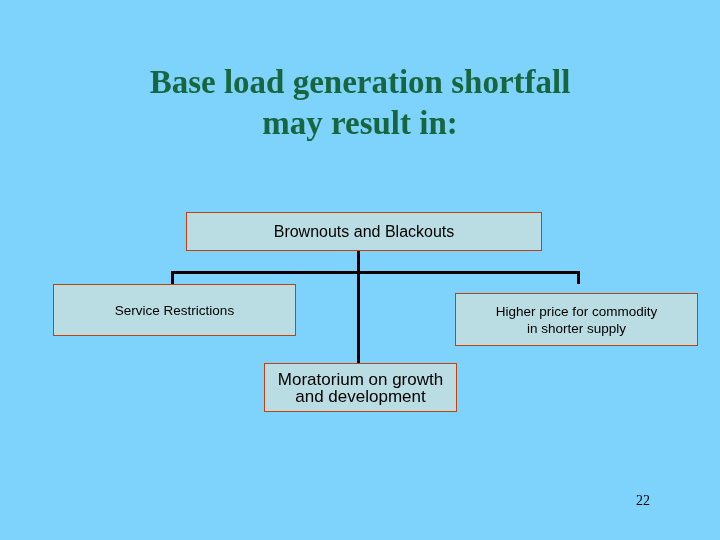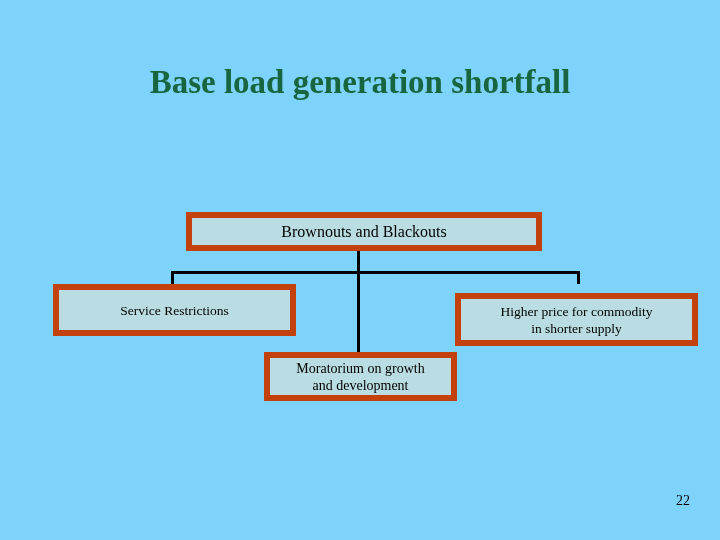--- a/index.html
+++ b/index.html
@@ -42,27 +42,27 @@
   .conn {
     position: absolute;
     background: #000000;
   }
 
   
   .node-box {
     position: absolute;
     box-sizing: border-box;
     background: #b9dde2;
-    border: 6px solid #c2410c;
+    border: 1px solid #c2410c;
     display: flex;
     align-items: center;
     justify-content: center;
     text-align: center;
     color: #000000;
-    font-family: Liberation Serif, serif;
+    font-family: Liberation Sans, sans-serif;
   }
   .node-box .node-label {
     display: block;
     width: 100%;
     text-align: center;
     white-space: pre-line;
   }
 
   #box-brownouts {
     left: 186px;
@@ -83,47 +83,47 @@
   #box-price {
     left: 455px;
     top: 293px;
     width: 243px;
     height: 53px;
     font-size: 13.5px;
     line-height: 17px;
   }
   #box-moratorium {
     left: 264px;
-    top: 352px;
+    top: 363px;
     width: 193px;
     height: 49px;
-    font-size: 14px;
+    font-size: 17px;
     line-height: 17px;
   }
 
   
   #page-number {
     position: absolute;
     left: 636px;
     top: 493px;
     width: 40px;
     text-align: left;
     font-family: "Liberation Serif", "DejaVu Serif", serif;
     font-size: 14px;
     color: #000000;
-    margin-left: 40px;
   }
 </style>
 </head>
 <body>
 
 <div id="slide">
 
   <div id="slide-title">
     <span class="tline">Base load generation shortfall</span>
+    <span class="tline">may result in:</span>
   </div>
 
   <div class="conn" style="left:357px; top:250px; width:3px; height:24px;"></div>
 
   <div class="conn" style="left:171px; top:271px; width:409px; height:3px;"></div>
 
   <div class="conn" style="left:171px; top:271px; width:3px; height:14px;"></div>
 
   <div class="conn" style="left:577px; top:271px; width:3px; height:13px;"></div>
 

